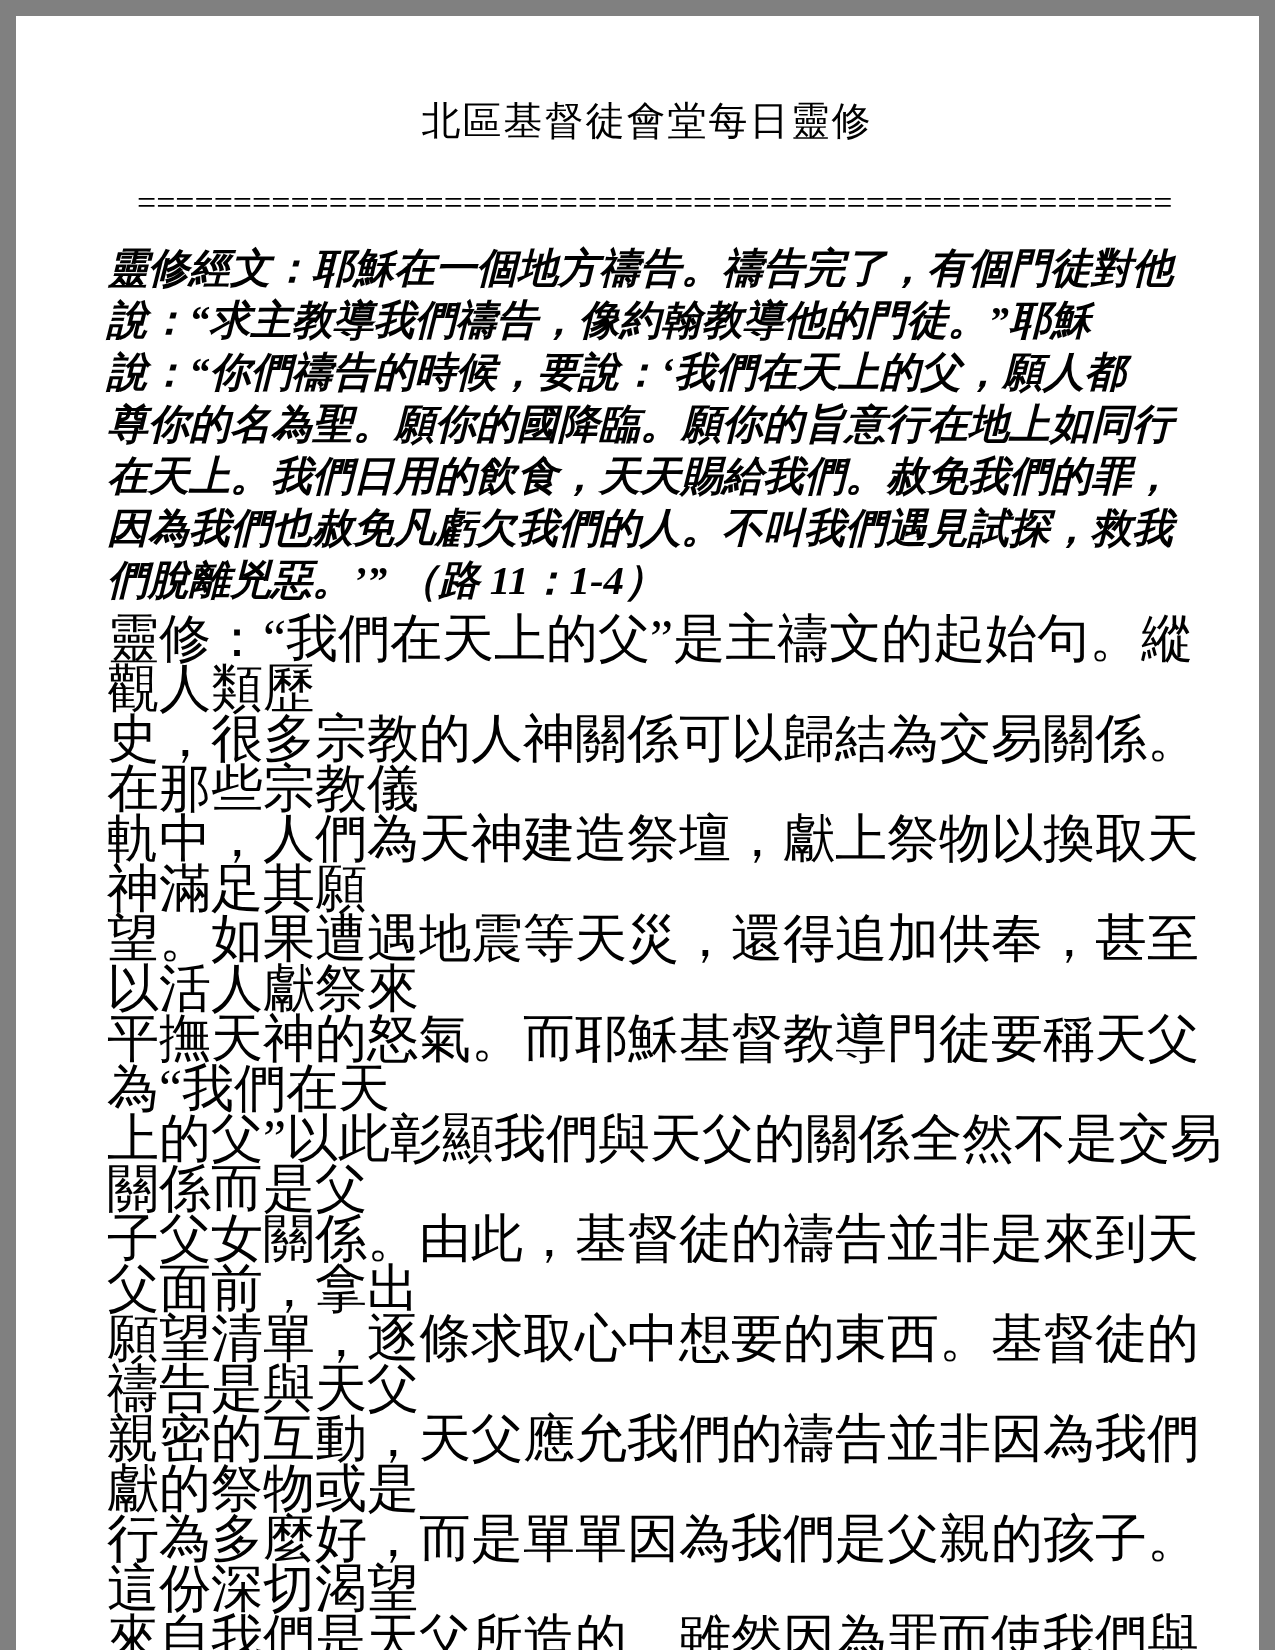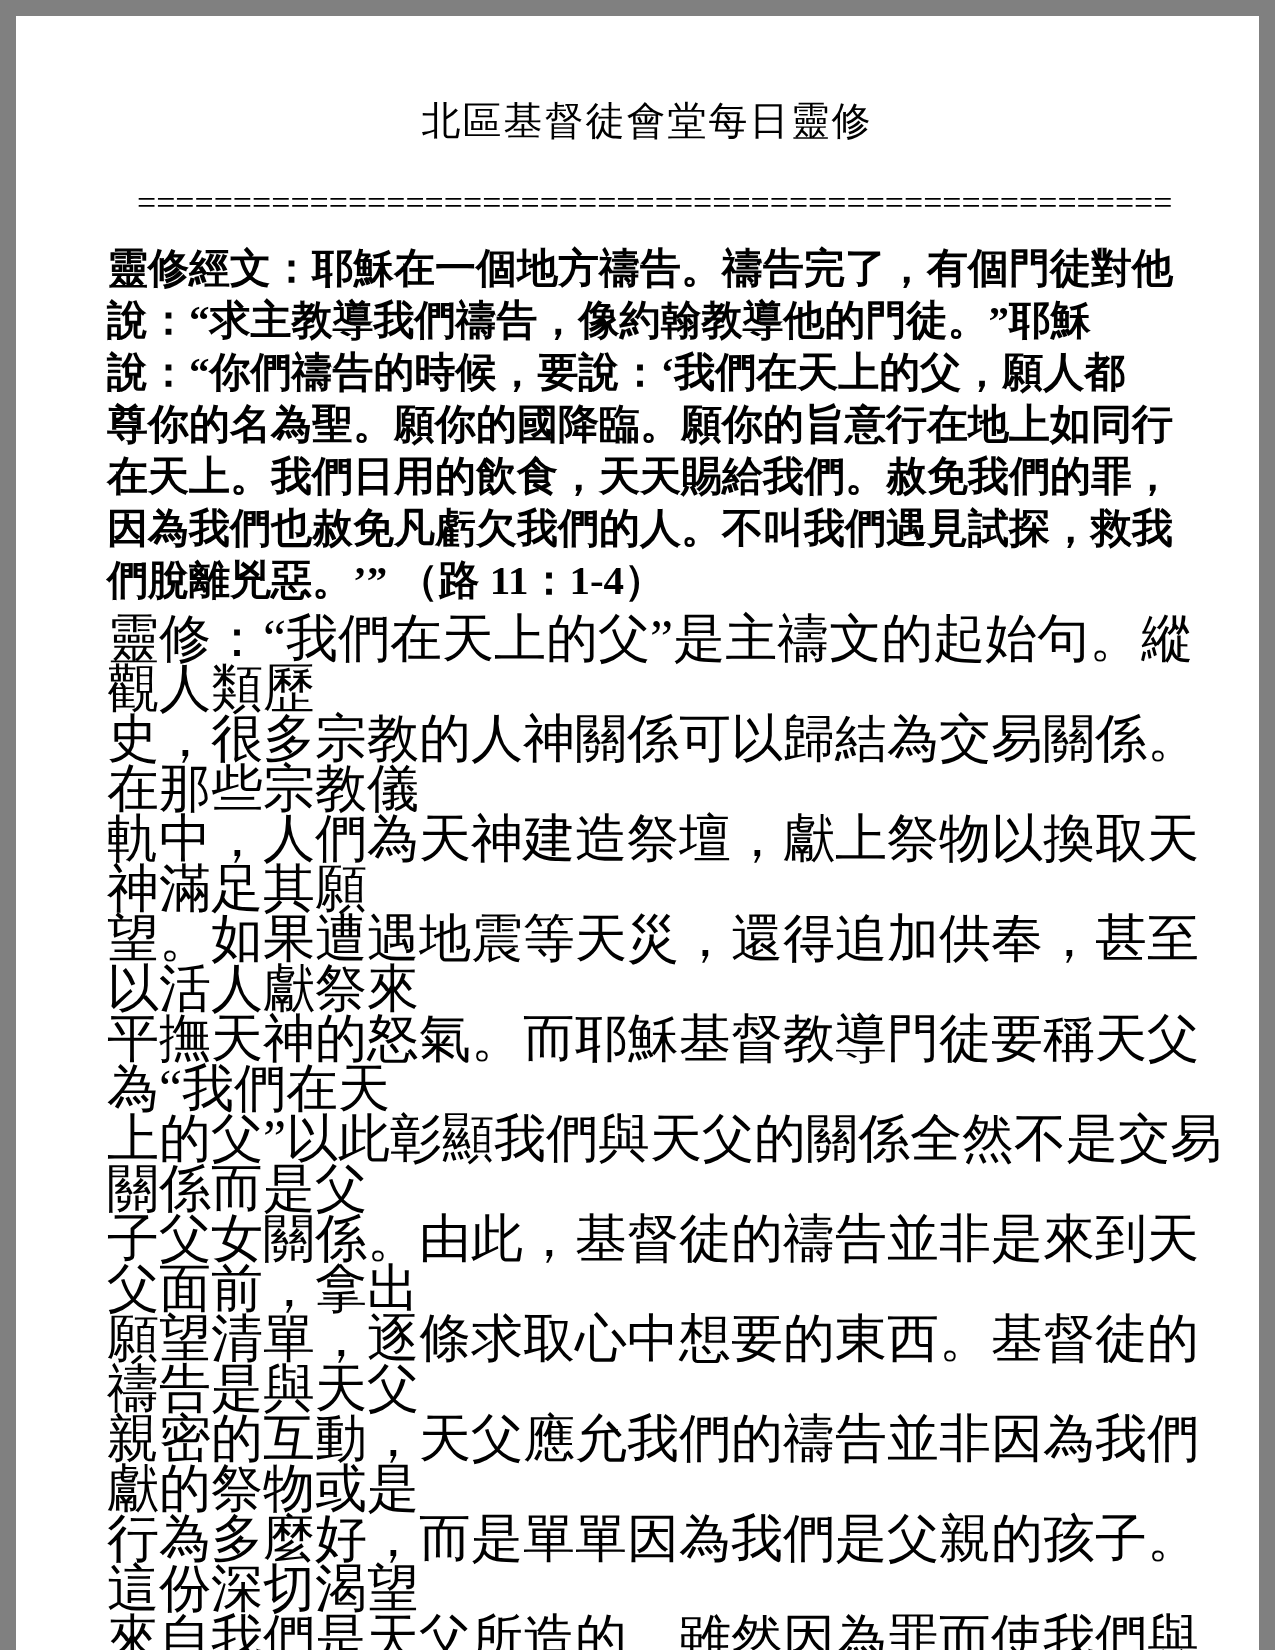--- a/index.html
+++ b/index.html
@@ -42,20 +42,21 @@
   }
   .para {
     white-space: pre-line;
     width: 1120px;
   }
   .scripture {
     margin-top: 22px;
     font-size: 41px;
     line-height: 52px;
     font-weight: bold;
+    font-style: italic;
   }
   .devotional {
     margin-top: 0;
     font-size: 52px;
     line-height: 50px;
     font-weight: normal;
   }
   .prayer {
     margin-top: 10px;
     font-size: 40px;

